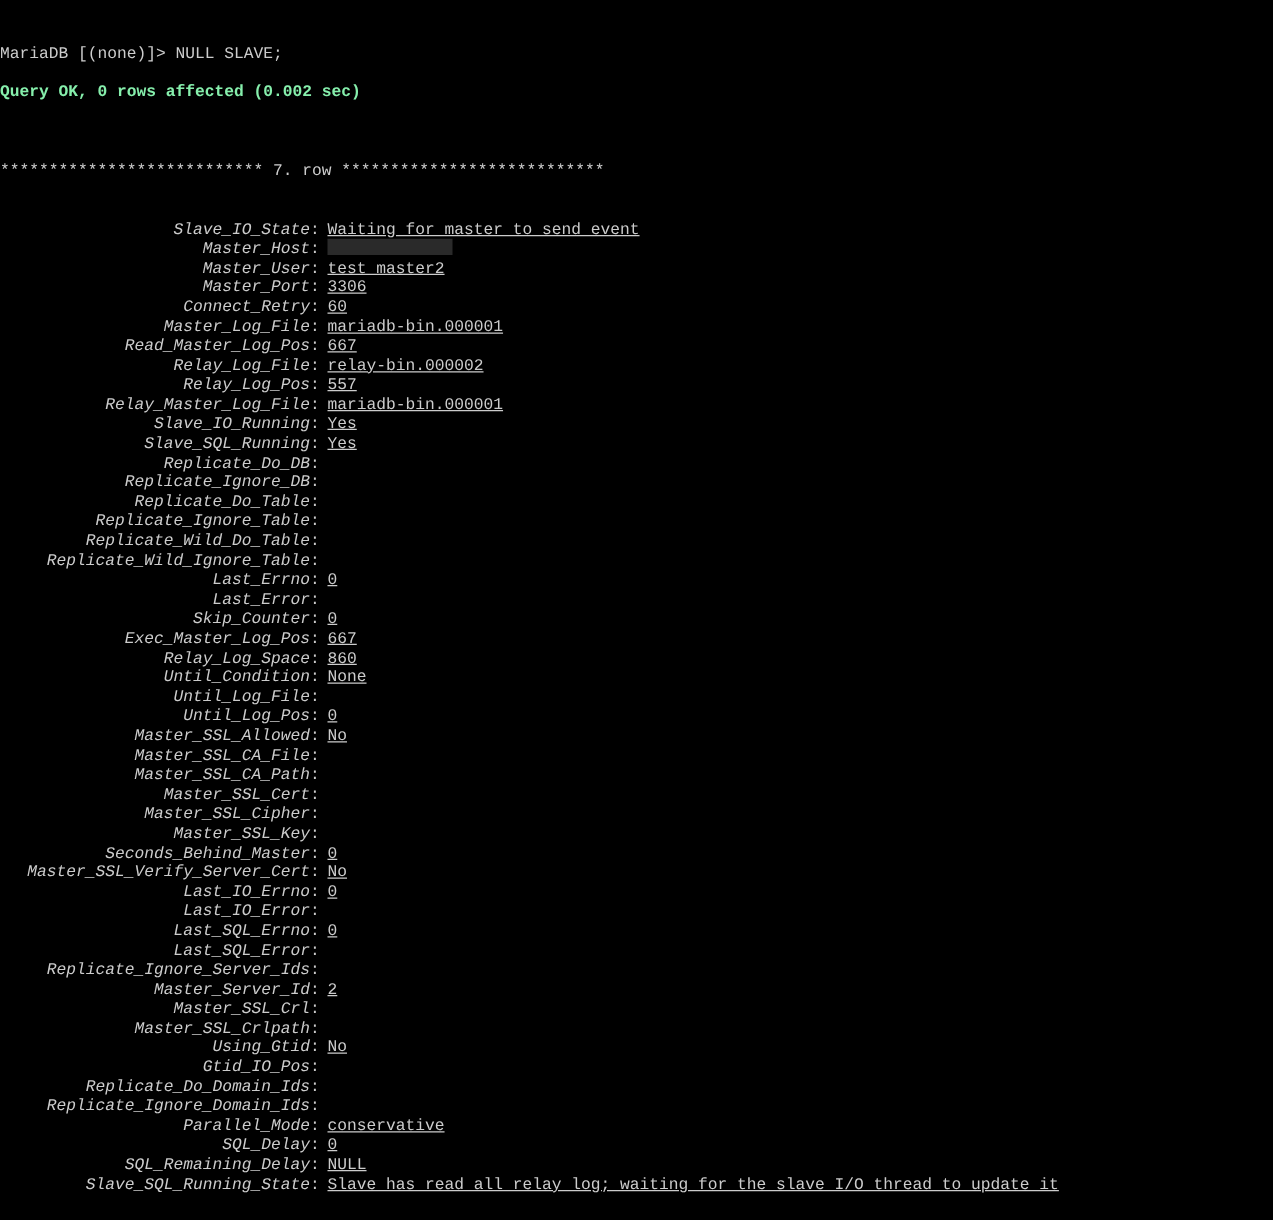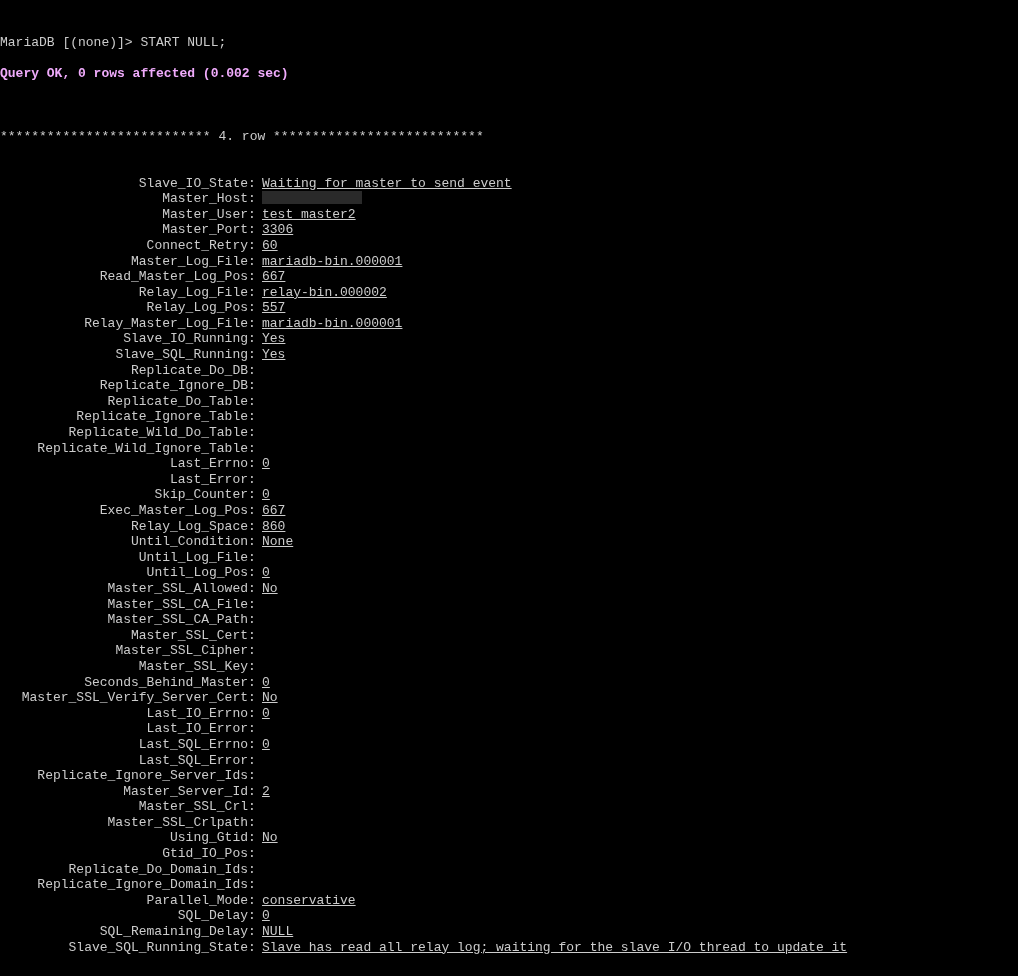--- a/index.html
+++ b/index.html
@@ -9,29 +9,30 @@
     color: #ccc;
     font-family: "Consolas", "Menlo", "Courier New", monospace;
     font-size: 13px;
     line-height: 1.2;
     width: 1018px;
   }
   .term {
     padding: 4px 0 8px 0;
     white-space: pre;
   }
-  .bold { font-weight: bold; color: #f0abfc; }
+  .bold { font-weight: bold; color: #86efac; }
   .row {
     display: flex;
   }
   .label {
     display: inline-block;
     width: 248px;
     text-align: right;
     padding-right: 0;
+    font-style: italic;
   }
   .sep {
     display: inline-block;
     width: 14px;
     text-align: center;
   }
   .val {
     display: inline-block;
     text-decoration: underline;
   }
@@ -41,24 +42,24 @@
     height: 13px;
     background: #2a2a2a;
     vertical-align: text-bottom;
   }
 </style>
 </head>
 <body>
 
 <div class="term">
 
-<div><span>MariaDB [(none)]&gt;</span> <span>START NULL;</span></div>
+<div><span>MariaDB [(none)]&gt;</span> <span>NULL SLAVE;</span></div>
 <div class="bold">Query OK, 0 rows affected (0.002 sec)</div>
 <div>&nbsp;</div>
-<div>*************************** 4. row ***************************</div>
+<div>*************************** 7. row ***************************</div>
 
 <div id="status-rows"><div class="row"><span class="label">Slave_IO_State</span><span class="sep">: </span><span class="val">Waiting for master to send event</span></div><div class="row"><span class="label">Master_Host</span><span class="sep">: </span><span class="redact"></span></div><div class="row"><span class="label">Master_User</span><span class="sep">: </span><span class="val">test_master2</span></div><div class="row"><span class="label">Master_Port</span><span class="sep">: </span><span class="val">3306</span></div><div class="row"><span class="label">Connect_Retry</span><span class="sep">: </span><span class="val">60</span></div><div class="row"><span class="label">Master_Log_File</span><span class="sep">: </span><span class="val">mariadb-bin.000001</span></div><div class="row"><span class="label">Read_Master_Log_Pos</span><span class="sep">: </span><span class="val">667</span></div><div class="row"><span class="label">Relay_Log_File</span><span class="sep">: </span><span class="val">relay-bin.000002</span></div><div class="row"><span class="label">Relay_Log_Pos</span><span class="sep">: </span><span class="val">557</span></div><div class="row"><span class="label">Relay_Master_Log_File</span><span class="sep">: </span><span class="val">mariadb-bin.000001</span></div><div class="row"><span class="label">Slave_IO_Running</span><span class="sep">: </span><span class="val">Yes</span></div><div class="row"><span class="label">Slave_SQL_Running</span><span class="sep">: </span><span class="val">Yes</span></div><div class="row"><span class="label">Replicate_Do_DB</span><span class="sep">: </span><span class="val"></span></div><div class="row"><span class="label">Replicate_Ignore_DB</span><span class="sep">: </span><span class="val"></span></div><div class="row"><span class="label">Replicate_Do_Table</span><span class="sep">: </span><span class="val"></span></div><div class="row"><span class="label">Replicate_Ignore_Table</span><span class="sep">: </span><span class="val"></span></div><div class="row"><span class="label">Replicate_Wild_Do_Table</span><span class="sep">: </span><span class="val"></span></div><div class="row"><span class="label">Replicate_Wild_Ignore_Table</span><span class="sep">: </span><span class="val"></span></div><div class="row"><span class="label">Last_Errno</span><span class="sep">: </span><span class="val">0</span></div><div class="row"><span class="label">Last_Error</span><span class="sep">: </span><span class="val"></span></div><div class="row"><span class="label">Skip_Counter</span><span class="sep">: </span><span class="val">0</span></div><div class="row"><span class="label">Exec_Master_Log_Pos</span><span class="sep">: </span><span class="val">667</span></div><div class="row"><span class="label">Relay_Log_Space</span><span class="sep">: </span><span class="val">860</span></div><div class="row"><span class="label">Until_Condition</span><span class="sep">: </span><span class="val">None</span></div><div class="row"><span class="label">Until_Log_File</span><span class="sep">: </span><span class="val"></span></div><div class="row"><span class="label">Until_Log_Pos</span><span class="sep">: </span><span class="val">0</span></div><div class="row"><span class="label">Master_SSL_Allowed</span><span class="sep">: </span><span class="val">No</span></div><div class="row"><span class="label">Master_SSL_CA_File</span><span class="sep">: </span><span class="val"></span></div><div class="row"><span class="label">Master_SSL_CA_Path</span><span class="sep">: </span><span class="val"></span></div><div class="row"><span class="label">Master_SSL_Cert</span><span class="sep">: </span><span class="val"></span></div><div class="row"><span class="label">Master_SSL_Cipher</span><span class="sep">: </span><span class="val"></span></div><div class="row"><span class="label">Master_SSL_Key</span><span class="sep">: </span><span class="val"></span></div><div class="row"><span class="label">Seconds_Behind_Master</span><span class="sep">: </span><span class="val">0</span></div><div class="row"><span class="label">Master_SSL_Verify_Server_Cert</span><span class="sep">: </span><span class="val">No</span></div><div class="row"><span class="label">Last_IO_Errno</span><span class="sep">: </span><span class="val">0</span></div><div class="row"><span class="label">Last_IO_Error</span><span class="sep">: </span><span class="val"></span></div><div class="row"><span class="label">Last_SQL_Errno</span><span class="sep">: </span><span class="val">0</span></div><div class="row"><span class="label">Last_SQL_Error</span><span class="sep">: </span><span class="val"></span></div><div class="row"><span class="label">Replicate_Ignore_Server_Ids</span><span class="sep">: </span><span class="val"></span></div><div class="row"><span class="label">Master_Server_Id</span><span class="sep">: </span><span class="val">2</span></div><div class="row"><span class="label">Master_SSL_Crl</span><span class="sep">: </span><span class="val"></span></div><div class="row"><span class="label">Master_SSL_Crlpath</span><span class="sep">: </span><span class="val"></span></div><div class="row"><span class="label">Using_Gtid</span><span class="sep">: </span><span class="val">No</span></div><div class="row"><span class="label">Gtid_IO_Pos</span><span class="sep">: </span><span class="val"></span></div><div class="row"><span class="label">Replicate_Do_Domain_Ids</span><span class="sep">: </span><span class="val"></span></div><div class="row"><span class="label">Replicate_Ignore_Domain_Ids</span><span class="sep">: </span><span class="val"></span></div><div class="row"><span class="label">Parallel_Mode</span><span class="sep">: </span><span class="val">conservative</span></div><div class="row"><span class="label">SQL_Delay</span><span class="sep">: </span><span class="val">0</span></div><div class="row"><span class="label">SQL_Remaining_Delay</span><span class="sep">: </span><span class="val">NULL</span></div><div class="row"><span class="label">Slave_SQL_Running_State</span><span class="sep">: </span><span class="val">Slave has read all relay log; waiting for the slave I/O thread to update it</span></div></div>
 
 
 
 
 
 </div>
 
 </body></html>

